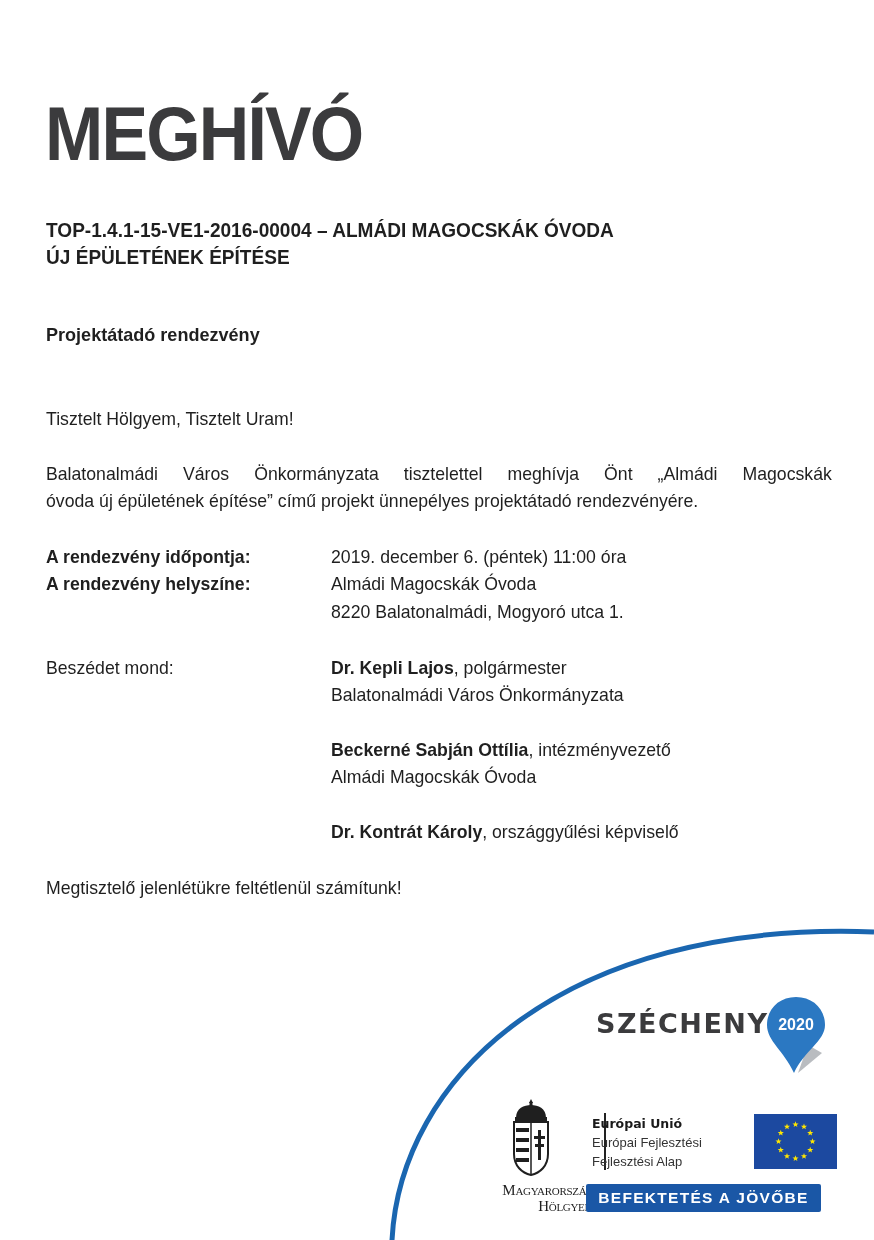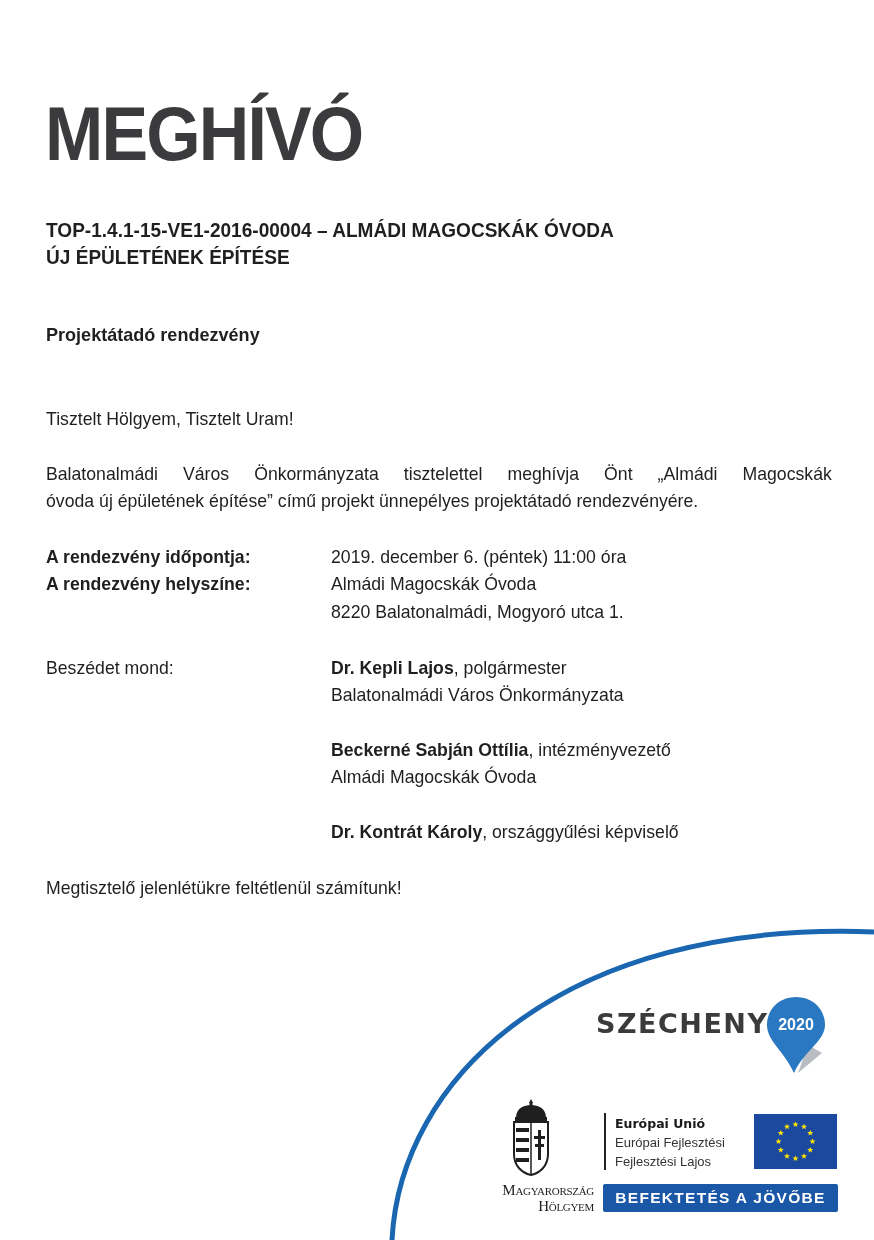--- a/index.html
+++ b/index.html
@@ -22,24 +22,24 @@
     b { font-weight: bold; }
     .arc { position: absolute; left: 0; top: 0; }
     .szechenyi { position: absolute; left: 596px; top: 1008px; font-size: 27px; font-weight: 900;
                  color: #3b3b3d; letter-spacing: 1.5px; font-family: "DejaVu Sans", sans-serif; }
     .pin { position: absolute; left: 764px; top: 995px; }
     .gov-crest { position: absolute; left: 510px; top: 1098px; }
     .gov-text { position: absolute; left: 470px; top: 1182px; width: 124px; text-align: right;
                 font-family: "Liberation Serif", serif; font-size: 15px; line-height: 16px; color: #1f1f1f;
                 font-variant: small-caps; letter-spacing: -0.3px; }
     .eu-divider { position: absolute; left: 604px; top: 1113px; width: 2px; height: 57px; background: #222; }
-    .eu-text { position: absolute; left: 615px; top: 1114px; font-size: 13px; line-height: 19px; color: #333; }
+    .eu-text { position: absolute; left: 592px; top: 1114px; font-size: 13px; line-height: 19px; color: #333; }
     .eu-text .strong { font-weight: bold; color: #1a1a1a; font-family: "DejaVu Sans", sans-serif; font-size: 12.5px; }
     .eu-flag { position: absolute; left: 754px; top: 1114px; width: 83px; height: 55px; background: #1c49a0; }
-    .invest { position: absolute; left: 603px; top: 1184px; width: 235px; height: 28px; background: #1a57a6;
+    .invest { position: absolute; left: 586px; top: 1184px; width: 235px; height: 28px; background: #1a57a6;
               color: #fff; font-weight: bold; font-size: 15.5px; letter-spacing: 1.3px; text-align: center;
               line-height: 28px; border-radius: 2px; }
   </style>
 </head>
 <body>
 
 <svg class="arc" width="874" height="1240">
   <path d="M 392 1240 C 400 1080, 560 920, 874 932" fill="none" stroke="#1a66b0" stroke-width="5"></path>
 </svg>
 
@@ -101,21 +101,21 @@
 </svg>
 <div class="gov-text">
   <div>Magyarország</div>
   <div>Hölgyem</div>
 </div>
 
 <div class="eu-divider"></div>
 <div class="eu-text">
   <div class="strong">Európai Unió</div>
   <div>Európai Fejlesztési</div>
-  <div>Fejlesztési Lajos</div>
+  <div>Fejlesztési Alap</div>
 </div>
 <div class="eu-flag">
   <svg width="83" height="55" viewBox="0 0 83 55" id="eu-stars">
       <polygon points="41.50,7.30 42.29,9.41 44.54,9.51 42.78,10.92 43.38,13.09 41.50,11.84 39.62,13.09 40.22,10.92 38.46,9.51 40.71,9.41" fill="#ffe600"></polygon>
       <polygon points="50.00,9.58 50.79,11.69 53.04,11.79 51.28,13.19 51.88,15.37 50.00,14.12 48.12,15.37 48.72,13.19 46.96,11.79 49.21,11.69" fill="#ffe600"></polygon>
       <polygon points="56.22,15.80 57.01,17.91 59.27,18.01 57.50,19.42 58.10,21.59 56.22,20.34 54.34,21.59 54.94,19.42 53.18,18.01 55.43,17.91" fill="#ffe600"></polygon>
       <polygon points="58.50,24.30 59.29,26.41 61.54,26.51 59.78,27.92 60.38,30.09 58.50,28.84 56.62,30.09 57.22,27.92 55.46,26.51 57.71,26.41" fill="#ffe600"></polygon>
       <polygon points="56.22,32.80 57.01,34.91 59.27,35.01 57.50,36.42 58.10,38.59 56.22,37.34 54.34,38.59 54.94,36.42 53.18,35.01 55.43,34.91" fill="#ffe600"></polygon>
       <polygon points="50.00,39.02 50.79,41.14 53.04,41.23 51.28,42.64 51.88,44.81 50.00,43.57 48.12,44.81 48.72,42.64 46.96,41.23 49.21,41.14" fill="#ffe600"></polygon>
       <polygon points="41.50,41.30 42.29,43.41 44.54,43.51 42.78,44.92 43.38,47.09 41.50,45.84 39.62,47.09 40.22,44.92 38.46,43.51 40.71,43.41" fill="#ffe600"></polygon>

